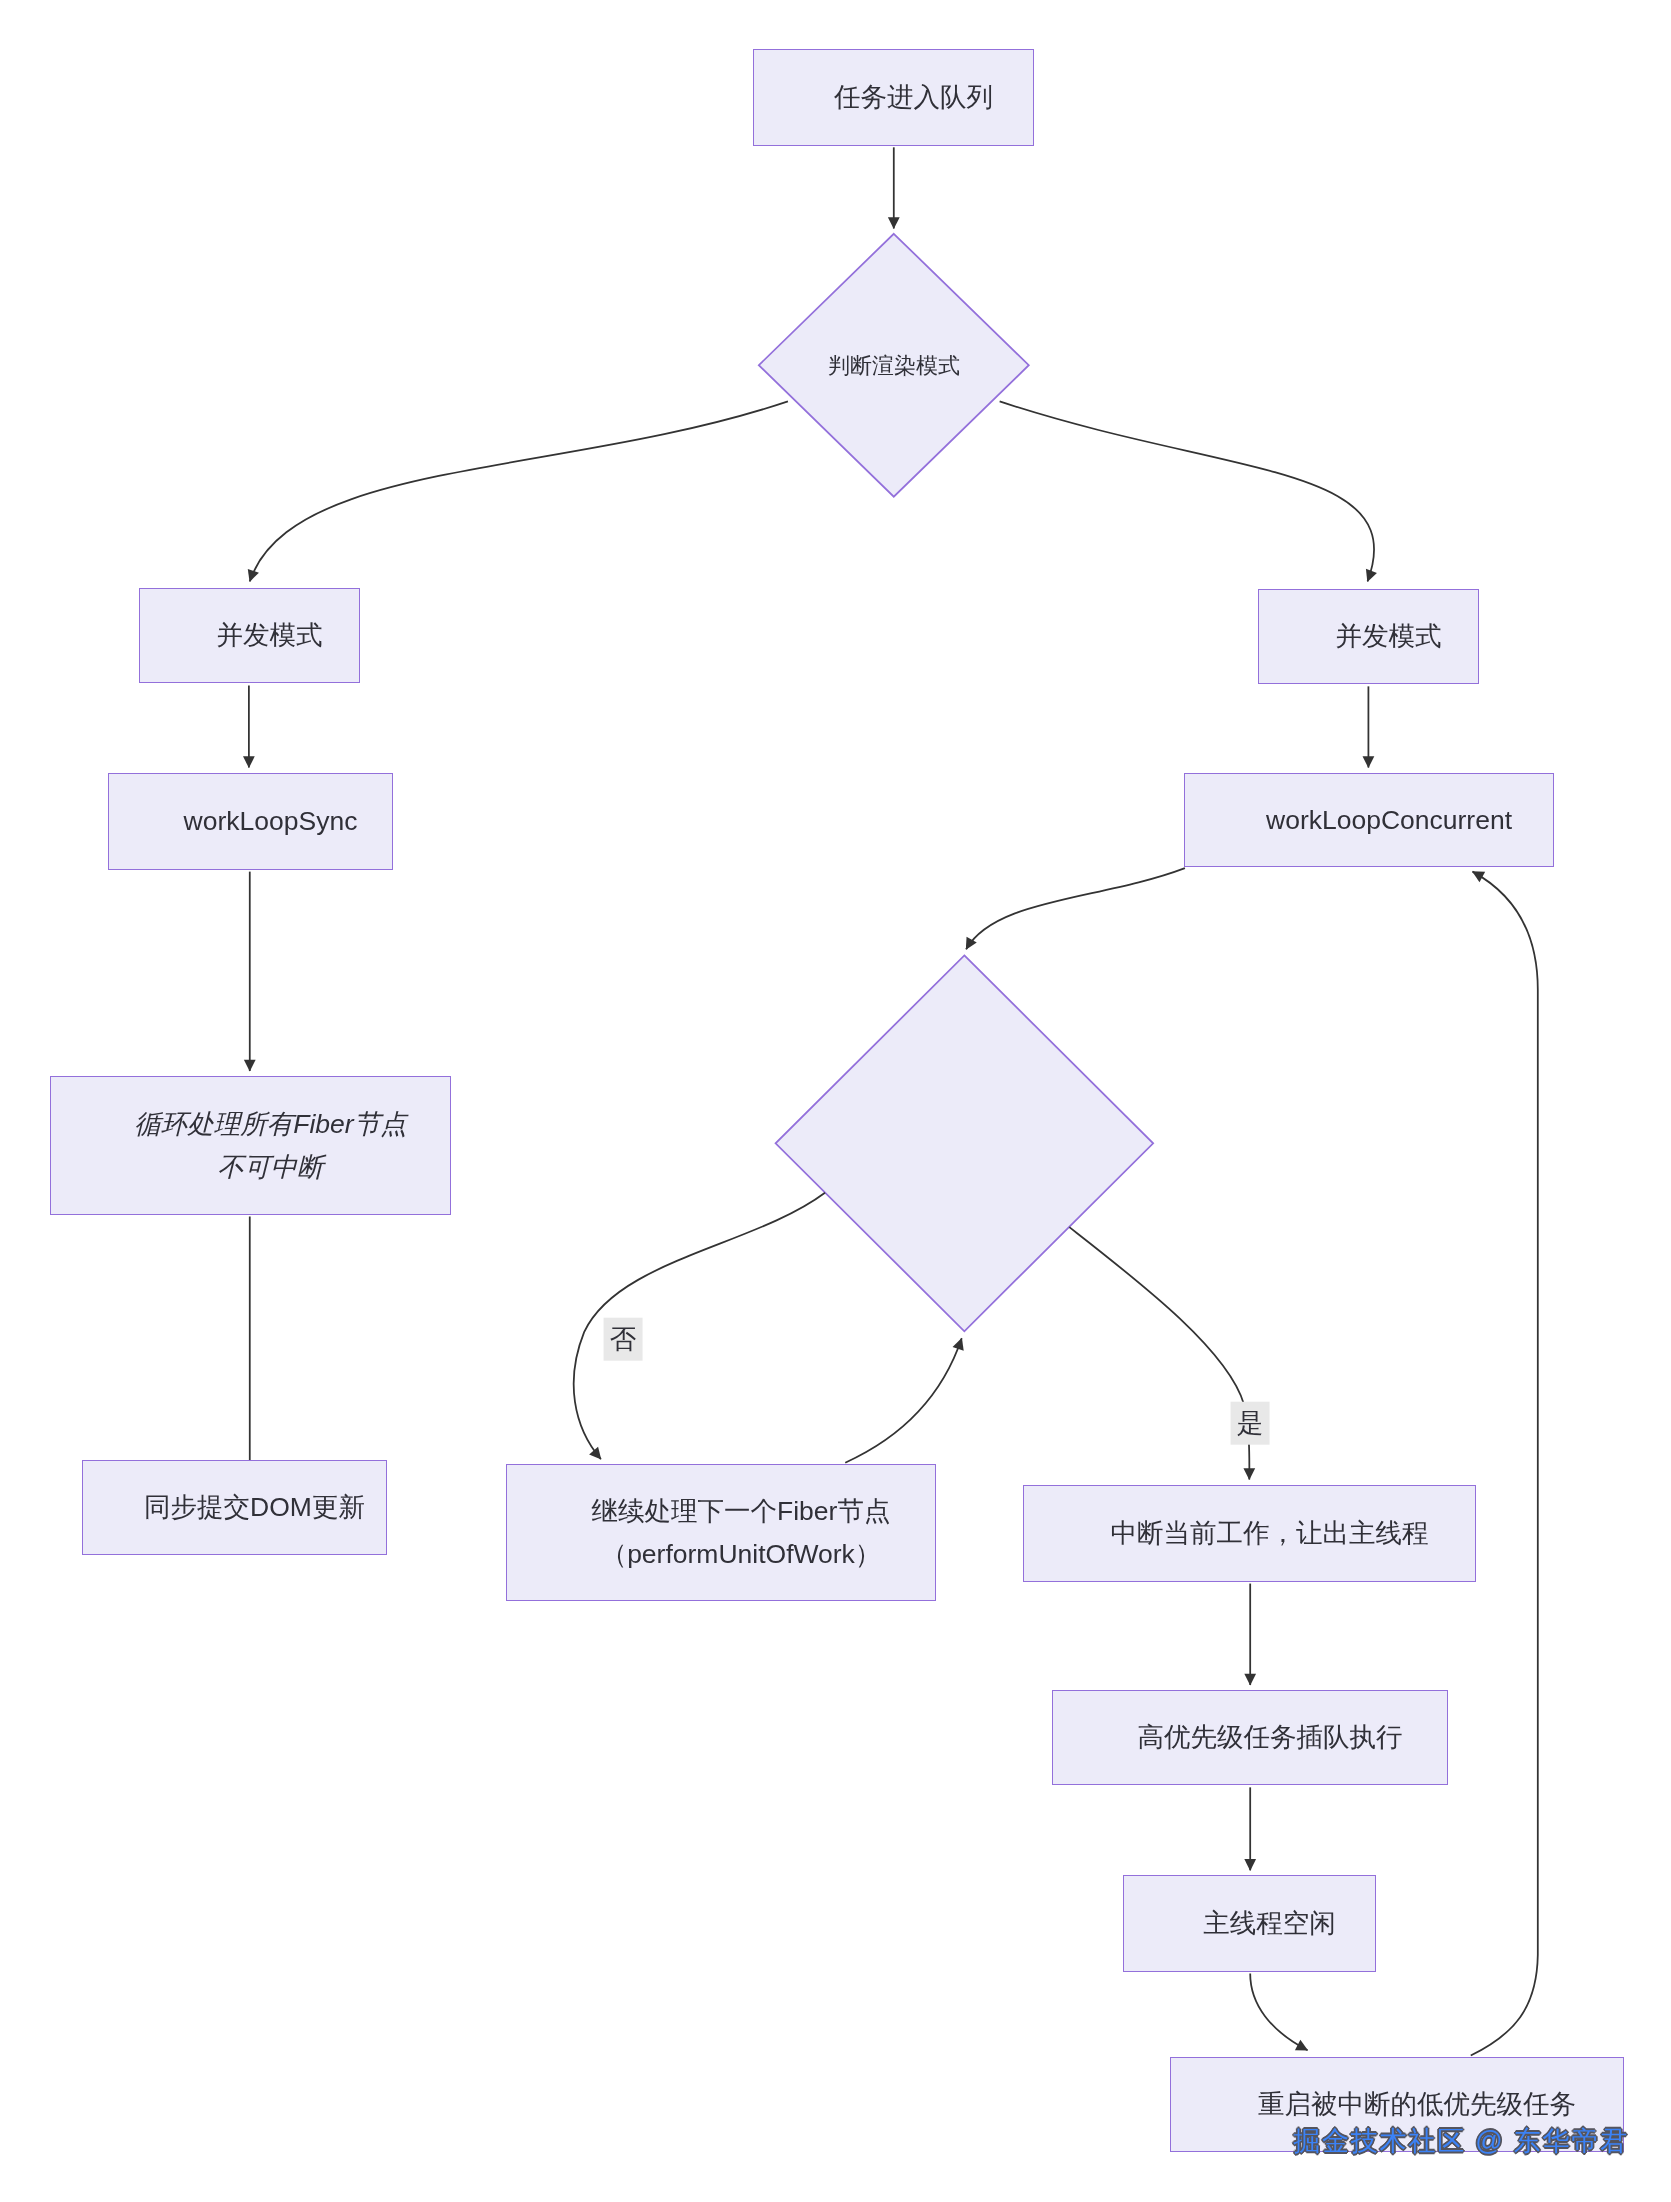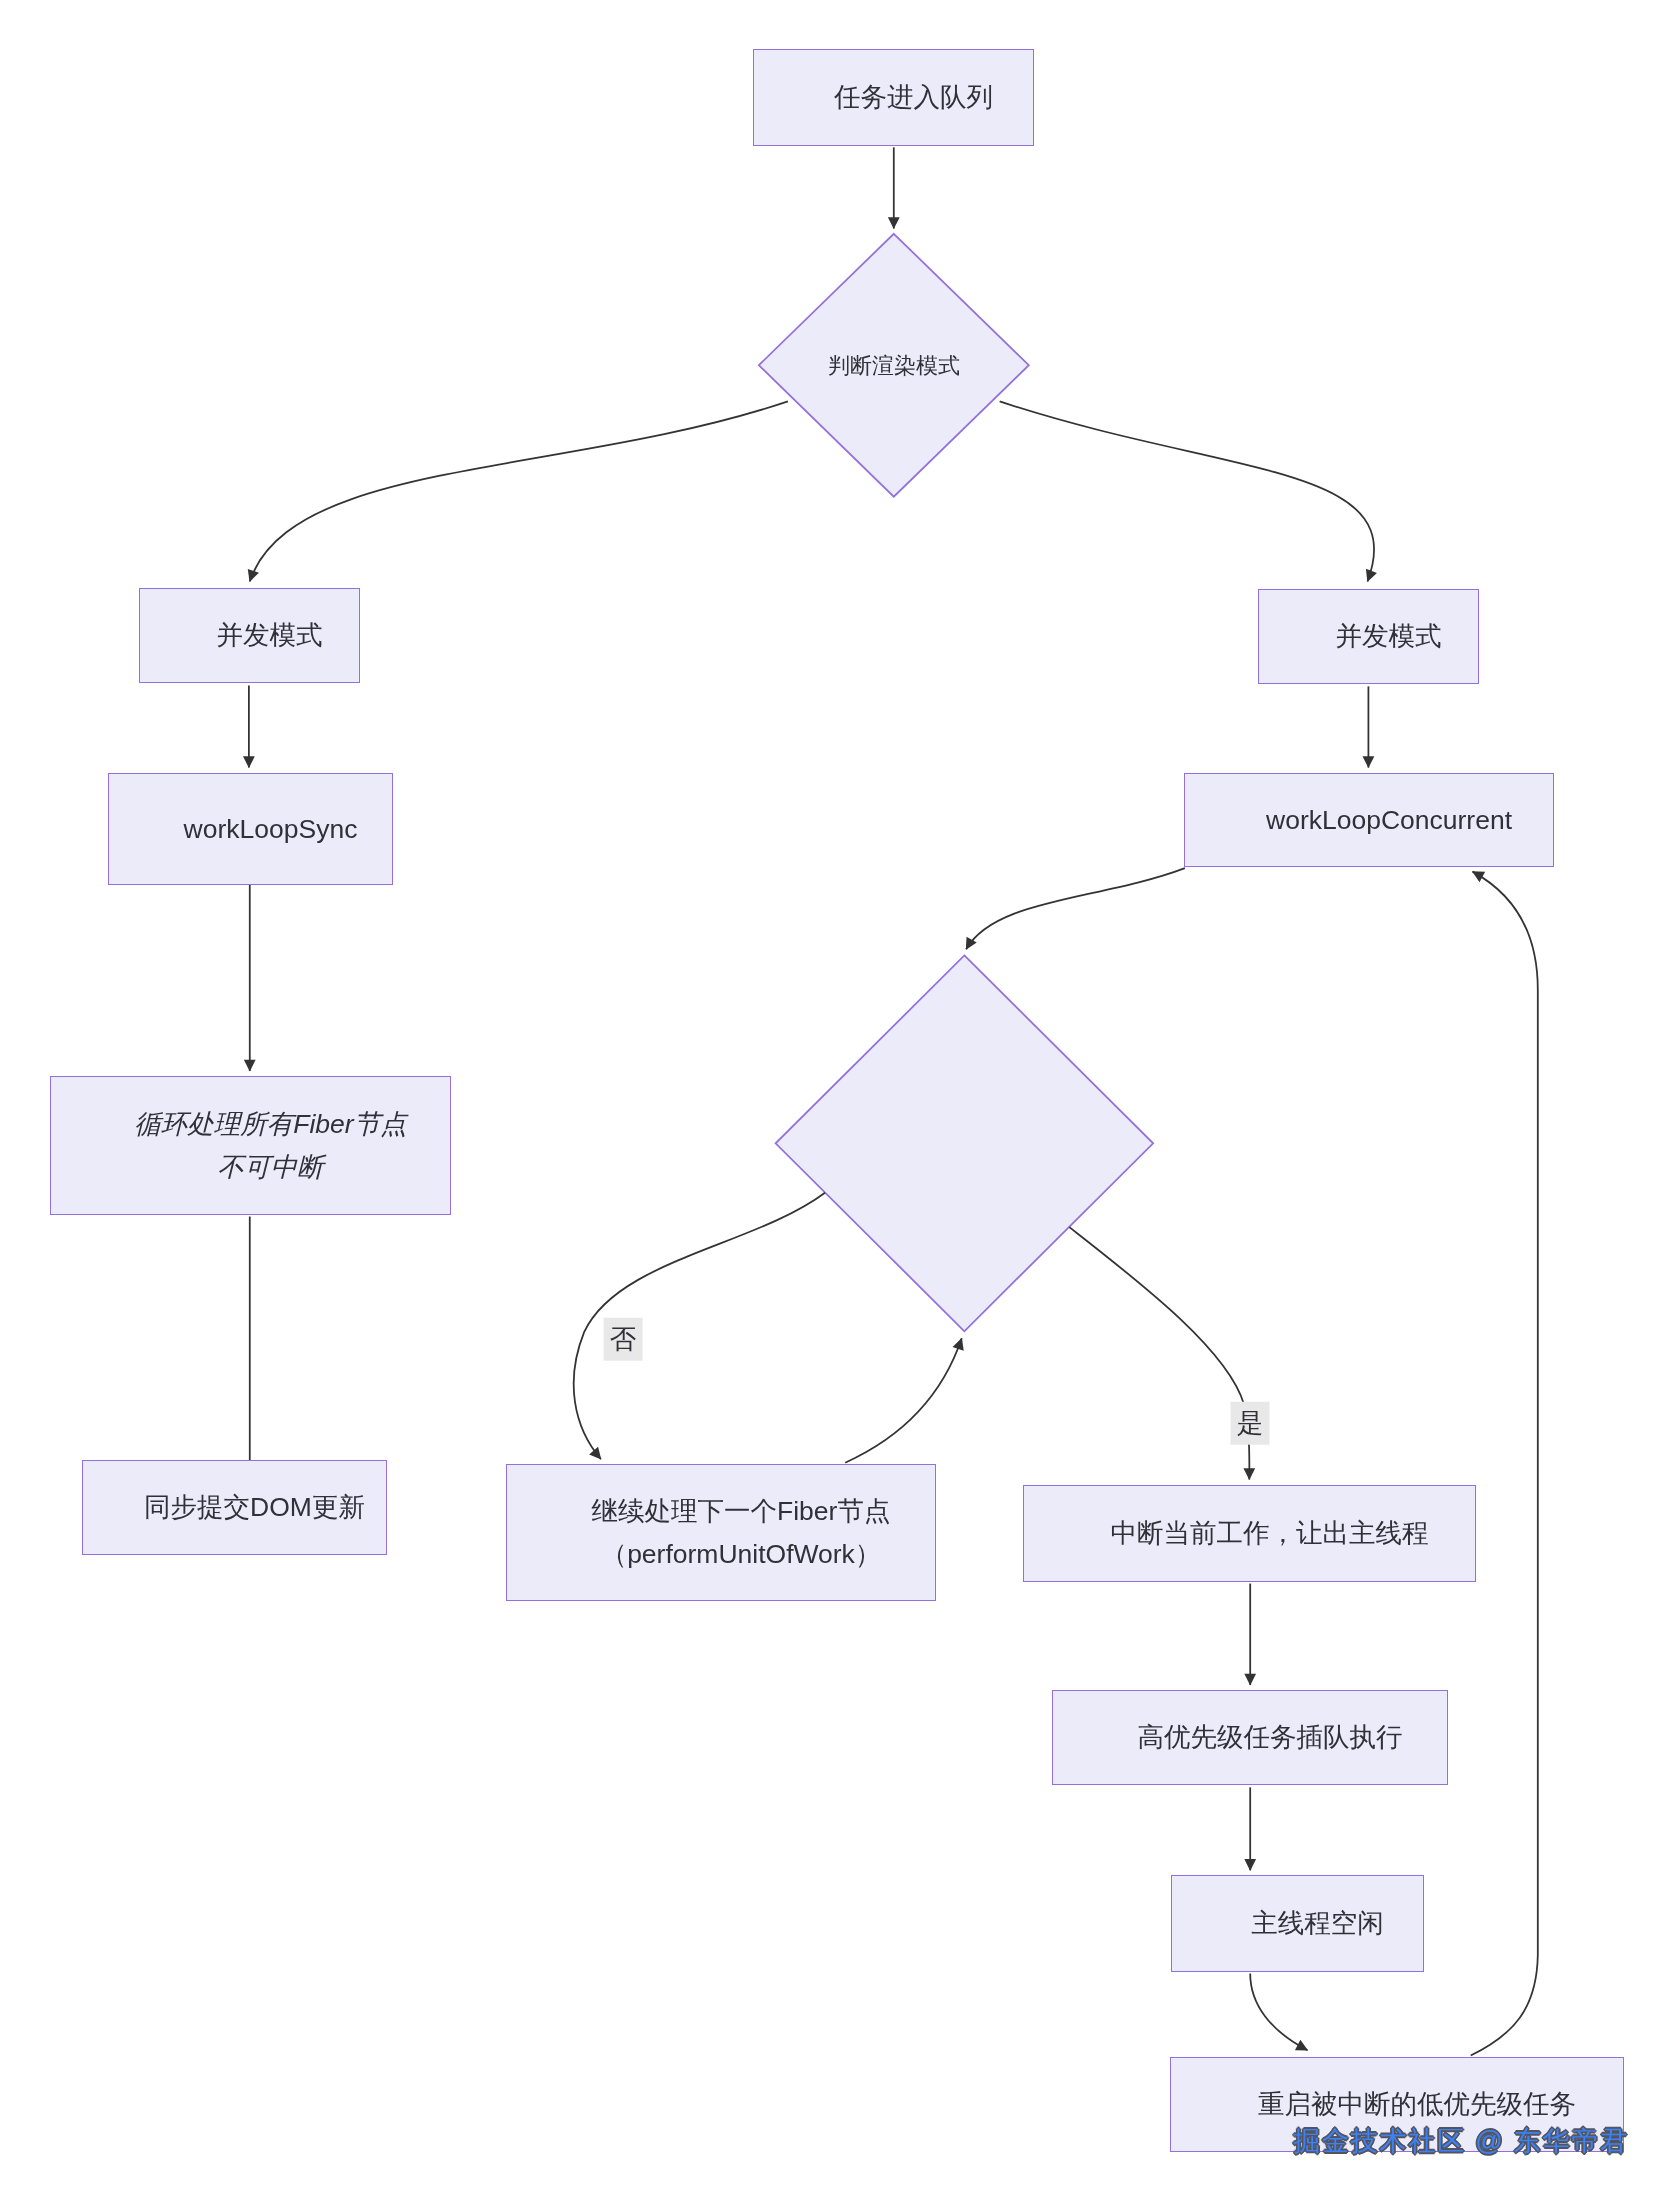--- a/index.html
+++ b/index.html
@@ -76,21 +76,21 @@
   </div>
 
   <div class="diamond-label" style="left:759px;top:234px;width:270px;height:263px;">
     <span>判断渲染模式</span>
   </div>
 
   <div class="node" style="left:139px;top:588px;width:221px;height:95px;">
     <span>并发模式</span>
   </div>
 
-  <div class="node" style="left:108px;top:773px;width:285px;height:112px;">
+  <div class="node" style="left:108px;top:773px;width:285px;height:97px;">
     <span>workLoopSync</span>
   </div>
 
   <div class="node" style="left:50px;top:1076px;width:401px;height:139px;font-style:italic;">
     <span>循环处理所有Fiber节点</span>
     <span>不可中断</span>
   </div>
 
   <div class="node" style="left:82px;top:1460px;width:305px;height:95px;">
     <span>同步提交DOM更新</span>
@@ -111,21 +111,21 @@
   </div>
 
   <div class="node" style="left:1023px;top:1485px;width:453px;height:97px;">
     <span>中断当前工作，让出主线程</span>
   </div>
 
   <div class="node" style="left:1052px;top:1690px;width:396px;height:95px;">
     <span>高优先级任务插队执行</span>
   </div>
 
-  <div class="node" style="left:1123px;top:1875px;width:253px;height:97px;margin-left:48px;">
+  <div class="node" style="left:1123px;top:1875px;width:253px;height:97px;">
     <span>主线程空闲</span>
   </div>
 
   <div class="node" style="left:1170px;top:2057px;width:454px;height:95px;">
     <span>重启被中断的低优先级任务</span>
   </div>
 
   <div class="edge-label" style="left:623px;top:1339px;">否</div>
   <div class="edge-label" style="left:1250px;top:1423px;">是</div>
 

